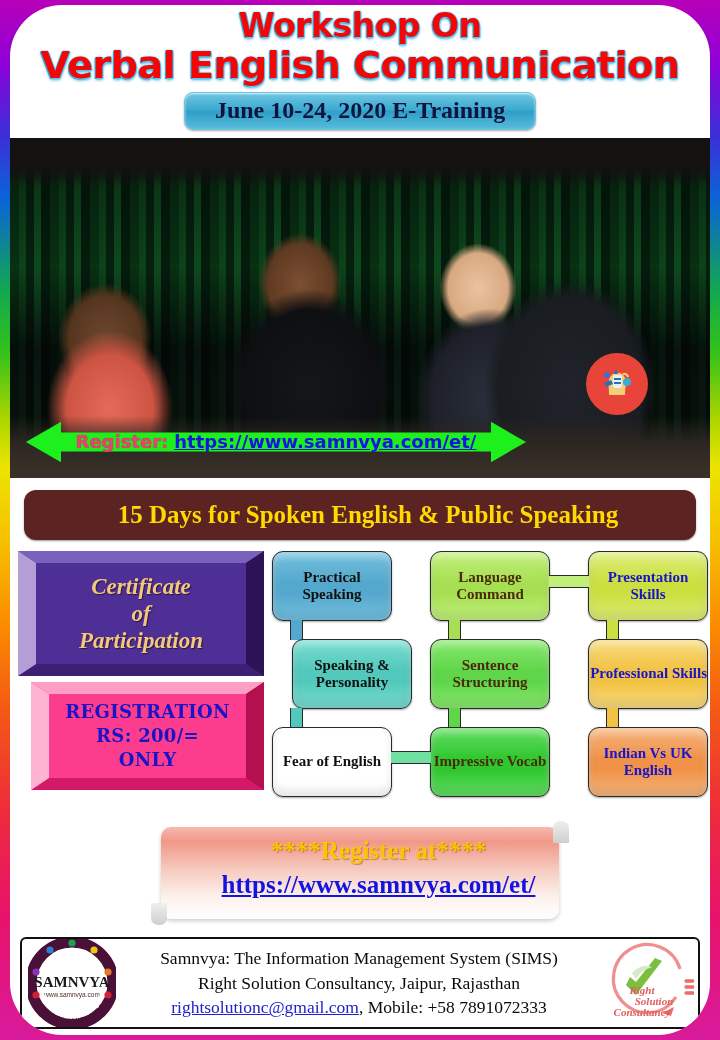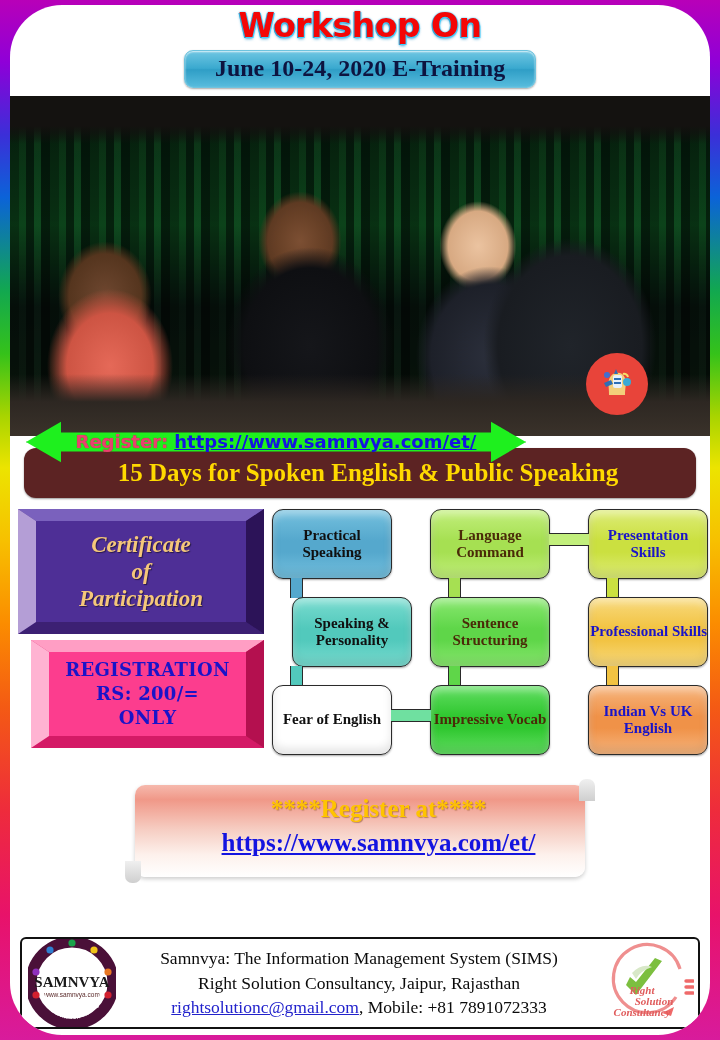--- a/index.html
+++ b/index.html
@@ -277,21 +277,21 @@
     position: absolute;
     height: 13px; width: 22px;
     border-top: 1.5px solid #2a2a2a;
     border-bottom: 1.5px solid #2a2a2a;
   }
 
   
   .ribbon {
     position: relative;
     margin: 6px auto 0 auto;
-    width: 450px;
+    width: 398px;
     height: 92px;
     border-radius: 10px;
     background: linear-gradient(180deg,#f6b9ad 0%, #f09888 16%, #f6cdc2 48%, #fdf1ec 76%, #ffffff 100%);
     box-shadow: 0 2px 4px rgba(0,0,0,.2);
     padding-left: 37px;
   }
   .ribbon::before, .ribbon::after {
     content: "";
     position: absolute;
     width: 16px; height: 22px;
@@ -346,20 +346,21 @@
   }
 </style>
 </head>
 <body>
 
 <div id="poster">
   <div id="page">
 
     <div class="hdr">
       <div class="hdr-l1">Workshop On</div>
+      <div class="hdr-l2">Verbal English Communication</div>
       <div class="date-btn">June 10-24, 2020 E-Training</div>
     </div>
 
     <div class="photo-wrap">
       <div class="photo"></div>
       <div class="photo-dark-top"></div>
       <div class="photo-desk"></div>
     </div>
 
     <div class="brain-icon">
@@ -479,21 +480,21 @@
           <path id="ringpath" d="M 12 48 A 32 32 0 0 0 76 48" fill="none"></path>
           <text fill="#ffffff" font-family="Liberation Sans, sans-serif" font-size="6.6" font-weight="bold">
             <textPath href="#ringpath" startOffset="9%">The Information Management System</textPath>
           </text>
         </svg>
       </div>
 
       <div class="footer-text">
         <div>Samnvya: The Information Management  System (SIMS)</div>
         <div>Right Solution Consultancy,  Jaipur, Rajasthan</div>
-        <div><span class="mail">rightsolutionc@gmail.com</span><span>,  Mobile: +81 7891072333</span></div>
+        <div><span class="mail">rightsolutionc@gmail.com</span><span>,  Mobile: +58 7891072333</span></div>
       </div>
 
       <div class="logo-rsc">
         <svg viewBox="0 0 92 88" width="92" height="88">
           <path d="M78 30 A34 34 0 1 0 74 58" fill="none" stroke="#ef8f8f" stroke-width="3.2"></path>
           <path d="M60 74 l12 -6 -3 9 z" fill="#ef6a6a"></path>
           <path d="M24 46 l10 10 26 -34 -7 -3 -19 24 -6 -5 z" fill="#7cbf3f"></path>
           <path d="M30 34 q10 -10 20 -6 q-12 4 -16 12 z" fill="#d8e8c8"></path>
           <path d="M84 42 h7 M84 48 h7 M84 54 h7" stroke="#ef6a6a" stroke-width="3.4" stroke-linecap="round"></path>
           <text x="40" y="55" text-anchor="middle" fill="#e05c5c" font-family="Liberation Serif, serif" font-style="italic" font-weight="bold" font-size="11">Right</text>

